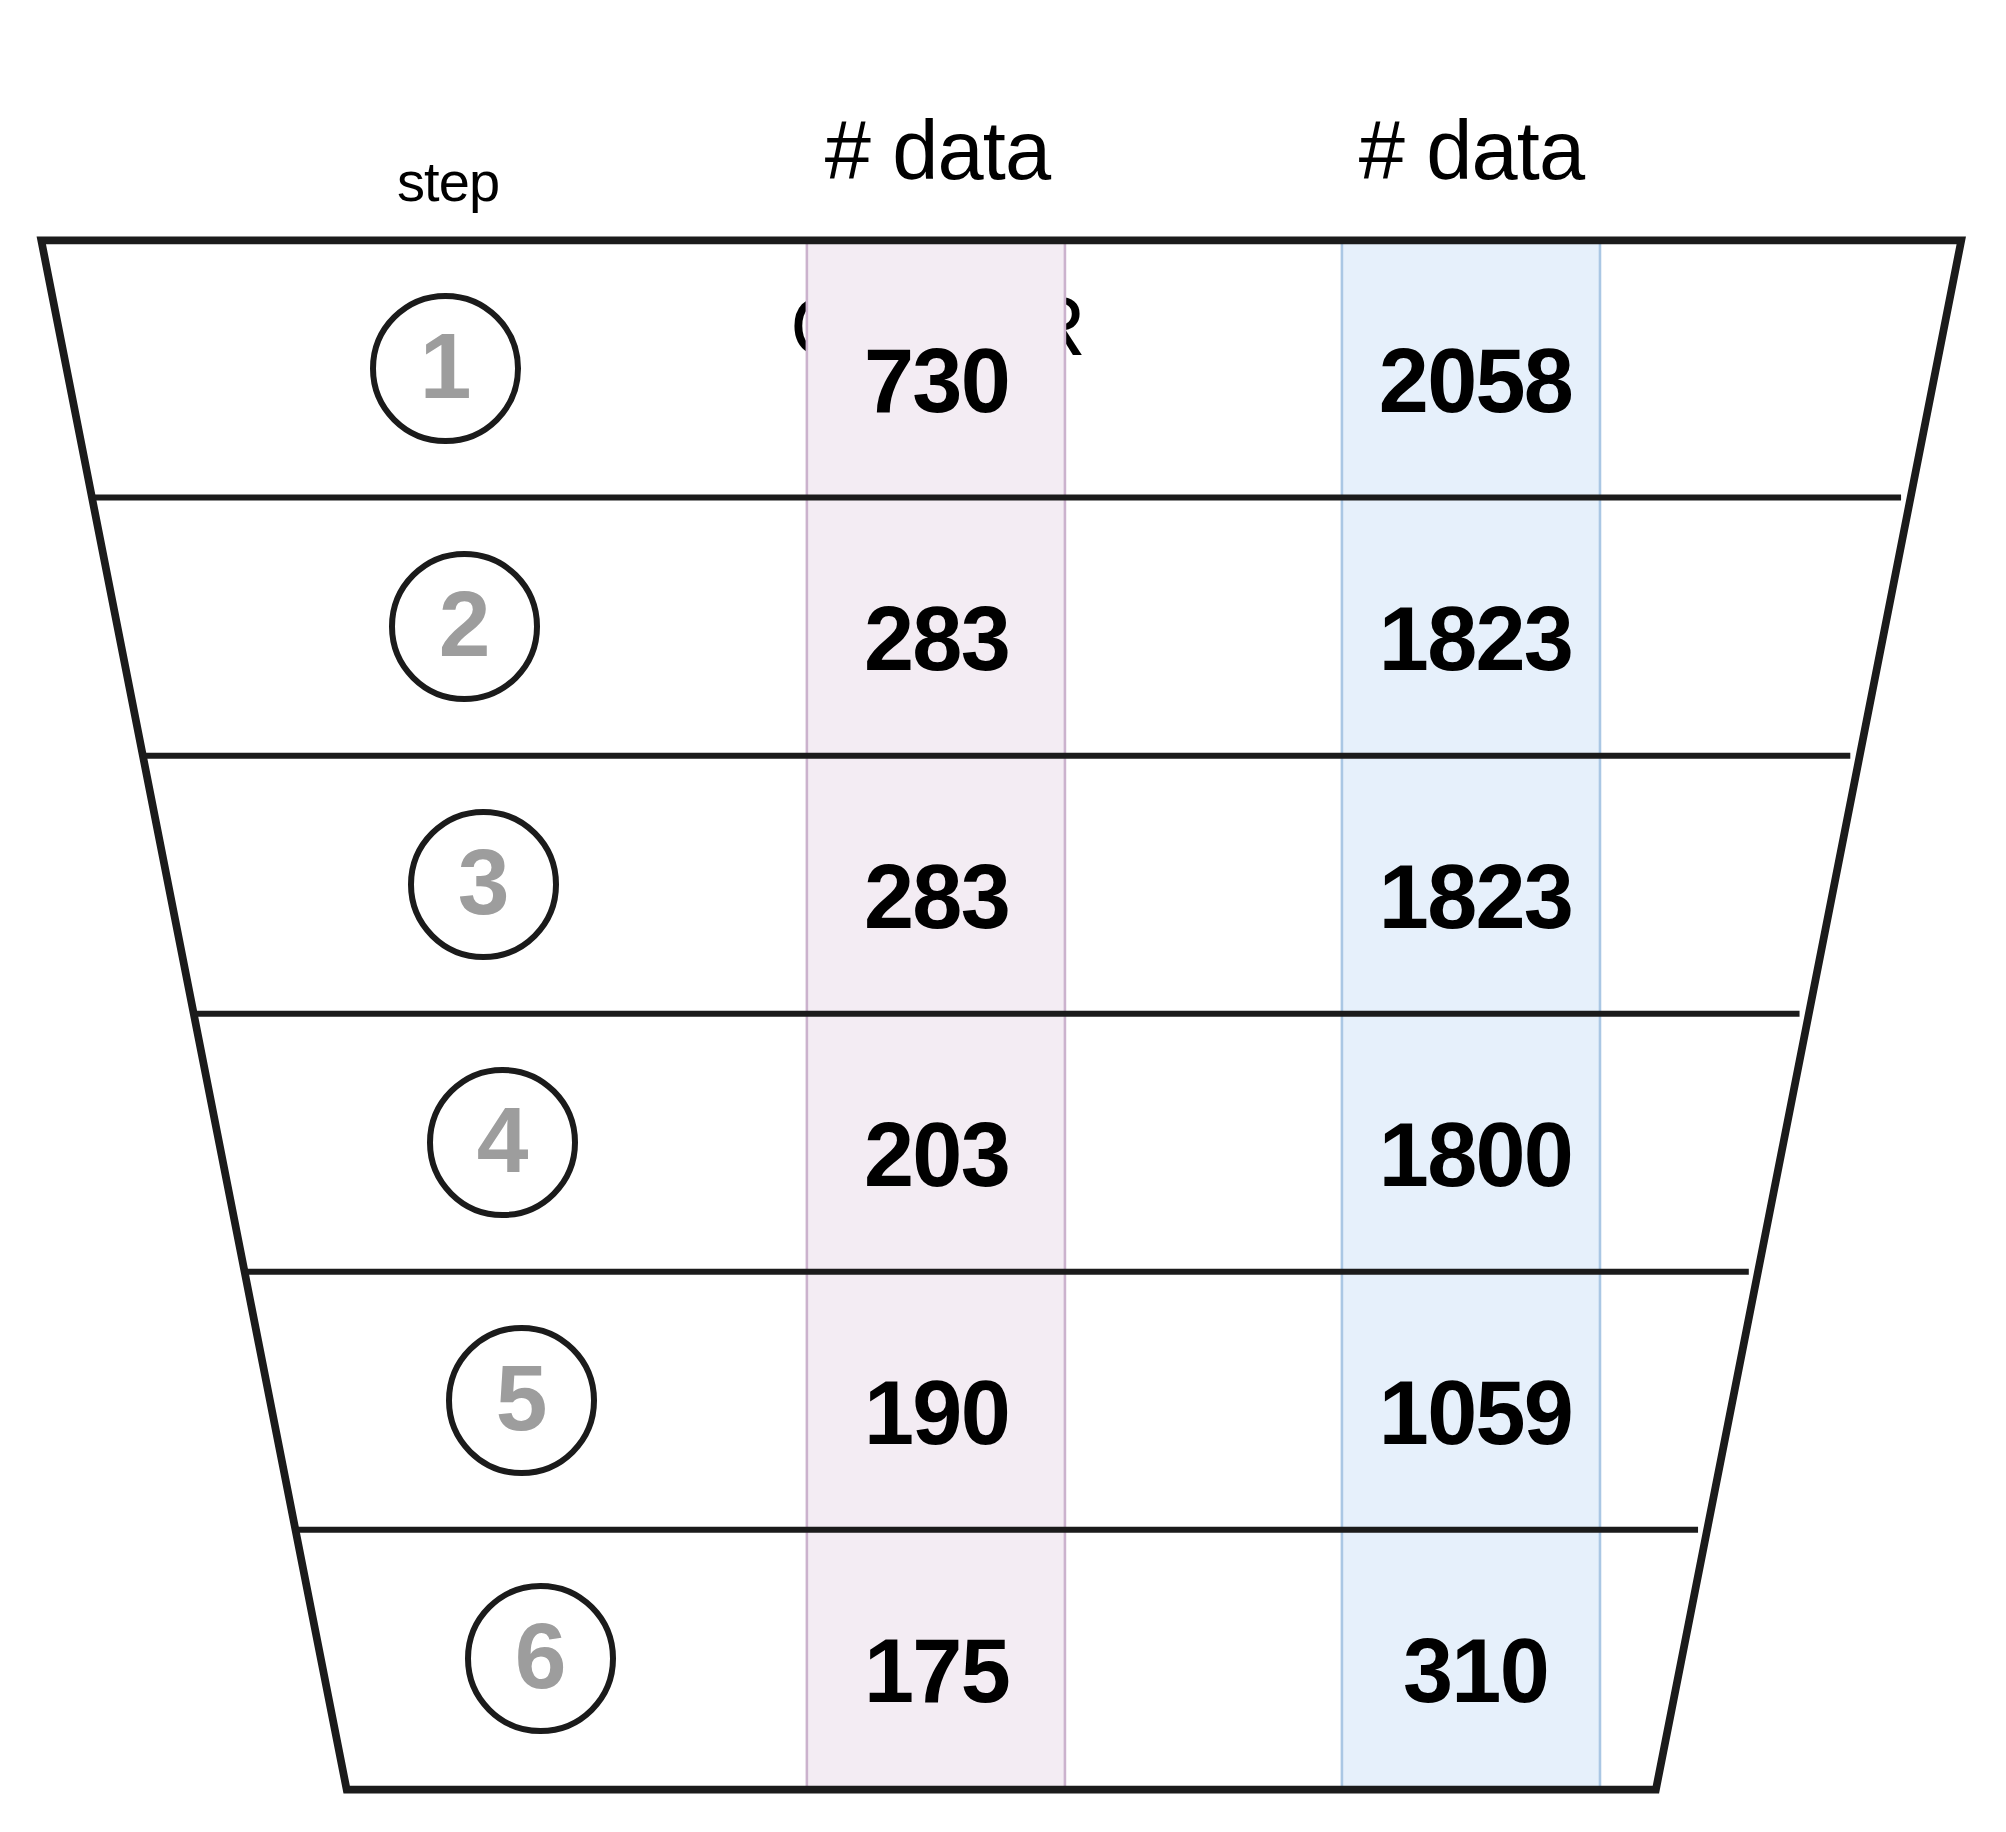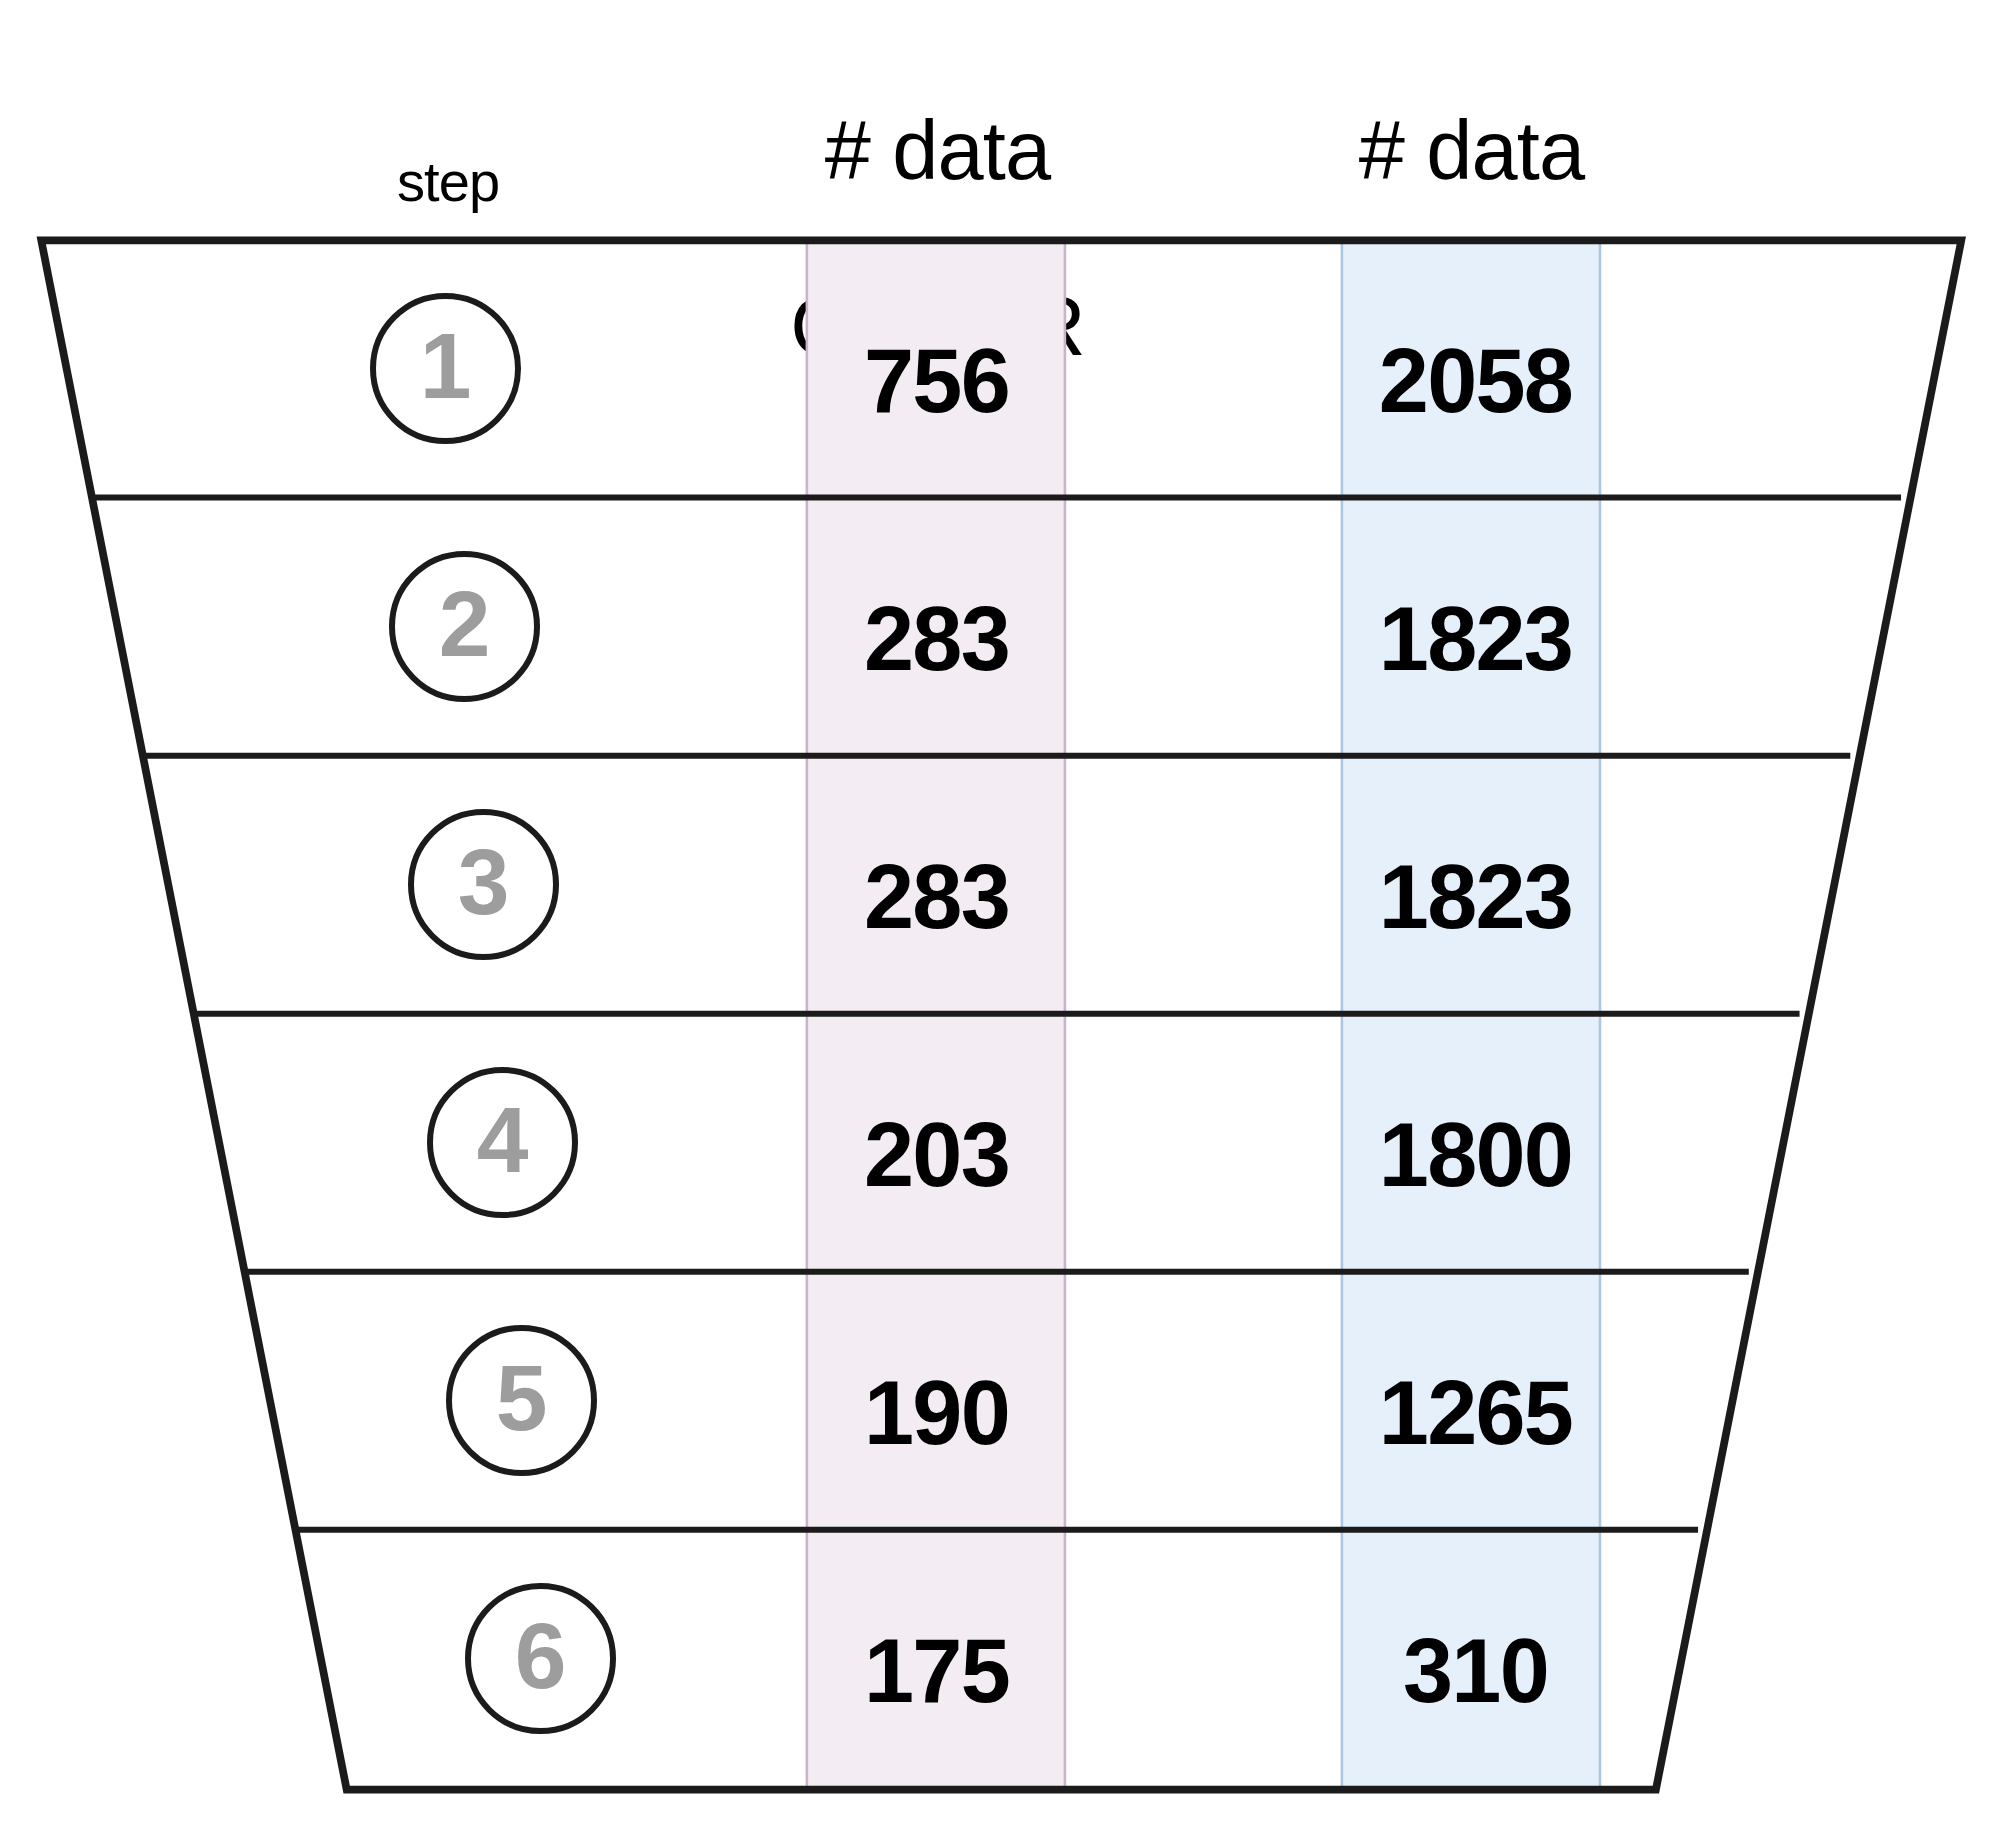--- a/index.html
+++ b/index.html
@@ -127,21 +127,21 @@
     <line x1="107" y1="578" x2="2210" y2="578" stroke="#1b1b1b" stroke-width="7"></line>
     <line x1="166" y1="878" x2="2151" y2="878" stroke="#1b1b1b" stroke-width="7"></line>
     <line x1="225" y1="1178" x2="2092" y2="1178" stroke="#1b1b1b" stroke-width="7"></line>
     <line x1="285" y1="1478" x2="2033" y2="1478" stroke="#1b1b1b" stroke-width="7"></line>
     <line x1="344" y1="1778" x2="1974" y2="1778" stroke="#1b1b1b" stroke-width="7"></line>
   </svg>
 
   <div class="step-circle" style="left:370px; top:293px;">
     <span class="step-num">1</span>
   </div>
-  <div class="value-cell value-glp" style="top:336px;">756</div>
+  <div class="value-cell value-glp" style="top:336px;">730</div>
   <div class="value-cell value-gcgr" style="top:336px;">2058</div>
 
   <div class="step-circle" style="left:389px; top:551px;">
     <span class="step-num">2</span>
   </div>
   <div class="value-cell value-glp" style="top:594px;">283</div>
   <div class="value-cell value-gcgr" style="top:594px;">1823</div>
 
   <div class="step-circle" style="left:408px; top:809px;">
     <span class="step-num">3</span>
@@ -152,21 +152,21 @@
   <div class="step-circle" style="left:427px; top:1067px;">
     <span class="step-num">4</span>
   </div>
   <div class="value-cell value-glp" style="top:1110px;">203</div>
   <div class="value-cell value-gcgr" style="top:1110px;">1800</div>
 
   <div class="step-circle" style="left:446px; top:1325px;">
     <span class="step-num">5</span>
   </div>
   <div class="value-cell value-glp" style="top:1368px;">190</div>
-  <div class="value-cell value-gcgr" style="top:1368px;">1265</div>
+  <div class="value-cell value-gcgr" style="top:1368px;">1059</div>
 
   <div class="step-circle" style="left:465px; top:1583px;">
     <span class="step-num">6</span>
   </div>
   <div class="value-cell value-glp" style="top:1626px;">175</div>
   <div class="value-cell value-gcgr" style="top:1626px;">310</div>
 
 </div>
 
 

